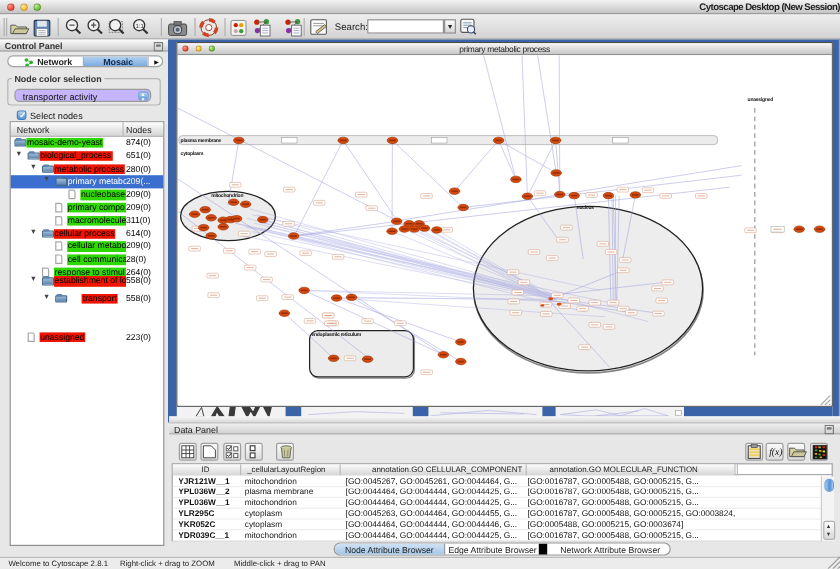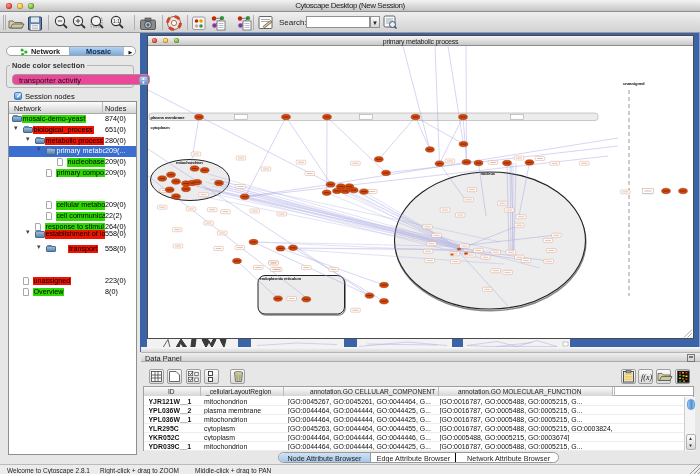--- a/index.html
+++ b/index.html
@@ -1,21 +1,21 @@
 <!DOCTYPE html>
 <html><head><meta charset="utf-8">
 <style>
 * { margin:0; padding:0; box-sizing:border-box; }
 html,body { width:700px; height:474px; overflow:hidden; font-family:"Liberation Sans",sans-serif; background:#e8e8e8; }
 .abs { position:absolute; }
 
 
 #titlebar { left:0; top:0; width:700px; height:12px;
   background:linear-gradient(#f3f3f3,#d3d3d3 70%,#c3c3c3); border-bottom:1px solid #8e8e8e; }
-#titlebar .t { position:absolute; left:0; right:0; top:1.2px; text-align:center; font-size:8px; font-weight:normal; letter-spacing:-0.45px; color:#222; }
+#titlebar .t { position:absolute; left:0; right:0; top:1.2px; text-align:right; font-size:8px; font-weight:bold; letter-spacing:-0.45px; color:#222; }
 .tl { position:absolute; top:3px; width:6px; height:6px; border-radius:50%; box-shadow:inset 0 0 0 0.5px rgba(80,40,20,0.45); }
 #toolbar { left:0; top:12px; width:700px; height:21px;
   background:linear-gradient(#efefef,#d2d2d2); border-bottom:1px solid #9a9a9a; }
 .sep { position:absolute; top:3px; height:15px; width:1px; background:#b0b0b0; }
 #search-lab { position:absolute; left:279px; top:6px; font-size:8px; color:#222; }
 #search-box { position:absolute; left:306px; top:4px; width:64px; height:12px; background:#fff; border:1px solid #919191; }
 #search-drop { position:absolute; left:370px; top:4px; width:10px; height:12px; background:linear-gradient(#fdfdfd,#d5d5d5); border:1px solid #919191; font-size:6px; color:#222; text-align:center; line-height:12px; }
 
 
 #desktop { left:140px; top:33px; width:560px; height:319px; background:#3a63a8; }
@@ -24,21 +24,21 @@
 #cpanel { left:0; top:33px; width:140px; height:430px; background:#e7e7e7; }
 #cp-title { position:absolute; left:0; top:0; width:140px; height:10px;
   background:linear-gradient(#fbfbfb,#cecece); border-bottom:1px solid #9a9a9a; }
 #cp-title span { position:absolute; left:4px; top:1px; font-size:7.4px; font-weight:bold; color:#333; }
 #tabbar { position:absolute; left:6px; top:12.5px; width:130px; height:10px; background:#fff; border:1px solid #a2a2a2; border-radius:5px; overflow:hidden; }
 #tab-mosaic { position:absolute; left:62px; top:0; width:54px; height:10px; background:linear-gradient(#b5d2f0,#6da2dc); border-left:1px solid #8fb3d8; }
 #tabbar .tx { position:absolute; top:0.5px; font-size:7.4px; font-weight:bold; color:#222; }
 #tab-arrow { position:absolute; left:116px; top:0; width:14px; height:10px; border-left:1px solid #bbb; font-size:5px; text-align:center; line-height:10.5px; color:#111; }
 #groupbox { position:absolute; left:6px; top:32px; width:128px; height:23px; border:1px solid #b5b5b5; border-radius:3px; }
 #gb-label { position:absolute; left:10px; top:27.5px; font-size:7.4px; font-weight:bold; color:#333; background:#e7e7e7; padding:0 2px; }
-#combo { position:absolute; left:12px; top:41px; width:138px; height:10.5px; background:#ec4899; border:1px solid #9a9a9a; border-radius:4px; }
+#combo { position:absolute; left:12px; top:41px; width:114px; height:10.5px; background:#c4b5fd; border:1px solid #9a9a9a; border-radius:4px; }
 #combo .ct { position:absolute; left:6px; top:1px; font-size:7.6px; color:#111; }
 #combo .st { position:absolute; right:1px; top:0.5px; width:9.5px; height:8.5px; border-radius:2.5px; background:linear-gradient(#b9d6f2,#5e97d6); border:0.5px solid #7aa6d4; font-size:4.2px; color:#fff; text-align:center; line-height:4px; }
 #chk { position:absolute; left:14px; top:58.5px; width:8px; height:8px; border-radius:2px; background:linear-gradient(#b7d8f4,#4e8ed2); border:1px solid #3f7cc0; }
 #chk:after { content:"\2713"; position:absolute; left:1px; top:-1px; color:#fff; font-size:7px; font-weight:bold; }
 #chk-lab { position:absolute; left:25px; top:58.5px; font-size:7.6px; color:#111; }
 
 #treebox { position:absolute; left:8px; top:68px; width:129px; height:354px; background:#fff; border:1px solid #8f8f8f; }
 #tree-head { position:absolute; left:0; top:0; width:127px; height:11.5px; background:linear-gradient(#fdfdfd,#d4d4d4); border-bottom:1px solid #aaa; }
 #tree-head .h1 { position:absolute; left:5px; top:1.5px; font-size:7.4px; color:#222; }
 #tree-head .h2 { position:absolute; left:96px; top:1.5px; font-size:7.4px; color:#222; }
@@ -84,21 +84,21 @@
 .drow .c3 { left:144px; width:152px; }
 .drow .c4 { left:295.5px; width:174px; }
 #vsb { position:absolute; left:540px; top:9.5px; width:11px; height:54px; background:#f4f4f4; border-left:1px solid #ccc; }
 #vsb .thumb { position:absolute; left:1.5px; top:2px; width:8px; height:11px; border-radius:4px; background:linear-gradient(90deg,#9ec7ef,#4f8fd6 60%,#9ec7ef); border:0.5px solid #6a9fd8; }
 #vsb .btns { position:absolute; left:0.5px; bottom:1px; width:10px; height:16px; background:linear-gradient(#fdfdfd,#d8d8d8); border:1px solid #b0b0b0; border-radius:2px; font-size:4.6px; text-align:center; color:#333; line-height:7.6px; }
 
 
 #segtabs { left:278px; top:451.5px; width:281px; height:11.5px; background:#fff; border:1px solid #9a9a9a; border-radius:5.5px; overflow:hidden; font-size:7.2px; color:#222; }
 #segtabs div { position:absolute; top:0; height:11.5px; line-height:11px; text-align:center; }
 #seg1 { left:0; width:92px; background:linear-gradient(#cfe2f4,#9dc2e6); border-right:1px solid #9a9a9a; }
-#seg2 { left:93px; width:84px; border-right:1px solid #000000; }
+#seg2 { left:93px; width:84px; border-right:7px solid #000000; }
 #seg3 { left:178px; width:103px; }
 
 
 #status { left:0; top:463.5px; width:700px; height:10.5px; background:#ececec; border-top:1px solid #bbb; font-size:6.5px; color:#222; }
 #status span { position:absolute; top:2.2px; }
 </style></head>
 <body>
 <div class="abs" id="titlebar">
   <div class="tl" style="left:5.5px;background:radial-gradient(circle at 35% 30%,#ff9a8a,#e33a2e 70%)"></div>
   <div class="tl" style="left:16.5px;background:radial-gradient(circle at 35% 30%,#ffe9a8,#f5b915 70%)"></div>
@@ -579,41 +579,48 @@
 <g stroke="#9a9ade" stroke-width="0.5" fill="none" opacity="0.8">
 <path d="M110 6.5 L150 4 L190 5.5"></path>
 <path d="M212 7.5 L260 3 L300 6.5 M220 5 L290 6"></path>
 <path d="M320 6.5 L350 2.5 L370 7.5 L390 1.5 L410 7.5 L340 7.5 Z M350 7.5 L385 3.5"></path>
 </g>
 <rect x="416" y="3" width="5" height="4" fill="#fff" stroke="#999" stroke-width="0.5"></rect>
 </svg>
 </div>
 
 <div class="abs" id="cpanel">
+  <div id="cp-title">
+      <span>Control Panel</span>
+    <svg style="position:absolute;right:4px;top:1.5px" width="8" height="8">
+        <rect x="0.5" y="0.5" width="7" height="7" fill="none" stroke="#777" stroke-width="1"></rect>
+        <rect x="2" y="2" width="4" height="2" fill="#777"></rect>
+      </svg>
+  </div>
   <div id="tabbar">
     <svg style="position:absolute;left:13px;top:1.5px" width="8" height="8">
       <circle cx="2" cy="2" r="1.5" fill="#2ab32a"></circle>
         <circle cx="6" cy="4" r="1.5" fill="#2ab32a"></circle>
       <circle cx="2.5" cy="6.5" r="1.5" fill="#2ab32a"></circle>
         <line x1="2" y1="2" x2="6" y2="4" stroke="#2ab32a" stroke-width="0.7"></line>
       <line x1="2.5" y1="6.5" x2="6" y2="4" stroke="#2ab32a" stroke-width="0.7"></line>
     </svg>
     <span class="tx" style="left:24px">Network</span>
     <div id="tab-mosaic"></div>
     <span class="tx" style="left:79px;color:#102a4a">Mosaic</span>
     <div id="tab-arrow">▶</div>
   </div>
   <div id="groupbox"></div>
   <div id="gb-label">Node color selection</div>
   <div id="combo">
       <span class="ct">transporter activity</span>
     <div class="st">▲<br>▼</div>
   </div>
   <div id="chk"></div>
-  <div id="chk-lab">Session nodes</div>
+  <div id="chk-lab">Select nodes</div>
   <div id="treebox">
     <div id="tree-head">
         <span class="h1">Network</span>
         <div class="vl"></div>
         <span class="h2">Nodes</span>
       </div>
     <div class="trow" style="top:11.9px">
         <span class="fold" style="left:3px"></span>
         <span class="lbl lg" style="left:12.5px;max-width:83.0px">mosaic-demo-yeast</span>
         <span class="val">874(0)</span>
@@ -640,29 +647,40 @@
 <div class="trow" style="top:55.1px">
         <span class="file" style="left:48px"></span>
         <span class="lbl lg" style="left:57.5px;max-width:38.0px">nucleobase-</span>
         <span class="val">209(0)</span>
       </div>
 <div class="trow" style="top:65.9px">
         <span class="file" style="left:37px"></span>
         <span class="lbl lg" style="left:46.5px;max-width:49.0px">primary compo</span>
         <span class="val">209(0)</span>
       </div>
+<div class="trow" style="top:76.7px">
+        <span class="file" style="left:37px"></span>
+        <span class="lbl lg" style="left:46.5px;max-width:49.0px">macromolecule</span>
+        <span class="val">311(0)</span>
+      </div>
+<div class="trow" style="top:87.5px">
+        <span class="arr" style="left:17px">▾</span>
+        <span class="fold" style="left:26px"></span>
+        <span class="lbl lr" style="left:35.5px;max-width:60.0px">cellular process</span>
+        <span class="val">614(0)</span>
+      </div>
 <div class="trow" style="top:98.3px">
         <span class="file" style="left:37px"></span>
         <span class="lbl lg" style="left:46.5px;max-width:49.0px">cellular metabo</span>
         <span class="val">209(0)</span>
       </div>
 <div class="trow" style="top:109.1px">
         <span class="file" style="left:37px"></span>
         <span class="lbl lg" style="left:46.5px;max-width:49.0px">cell communicat</span>
-        <span class="val">22(2)</span>
+        <span class="val">28(0)</span>
       </div>
 <div class="trow" style="top:119.9px">
         <span class="file" style="left:26px"></span>
         <span class="lbl lg" style="left:35.5px;max-width:60.0px">response to stimul</span>
         <span class="val">264(0)</span>
       </div>
 <div class="trow" style="top:127px">
         <span class="arr" style="left:17px">▾</span>
         <span class="fold" style="left:26px"></span>
         <span class="lbl lr" style="left:35.5px;max-width:60.0px">establishment of lo</span>
@@ -671,25 +689,20 @@
 <div class="trow" style="top:141.5px">
         <span class="arr" style="left:28px">▾</span>
         <span class="fold" style="left:37px"></span>
         <span class="lbl lr" style="left:59px;max-width:49.0px">transport</span>
         <span class="val">558(0)</span>
       </div>
 <div class="trow" style="top:173.9px">
         <span class="file" style="left:14px"></span>
         <span class="lbl lr" style="left:23.5px;max-width:72.0px">unassigned</span>
         <span class="val">223(0)</span>
-      </div>
-<div class="trow" style="top:184.7px">
-        <span class="file" style="left:14px"></span>
-        <span class="lbl lg" style="left:23.5px;max-width:72.0px">Overview</span>
-        <span class="val">8(0)</span>
       </div>
   </div>
 </div>
 
 <div class="abs" id="dpanel">
   <div id="dp-div"></div>
   <div id="dp-title">
       <span>Data Panel</span>
     <svg style="position:absolute;right:5px;top:1px" width="8" height="8">
         <rect x="0.5" y="0.5" width="7" height="7" fill="none" stroke="#777" stroke-width="1"></rect>

